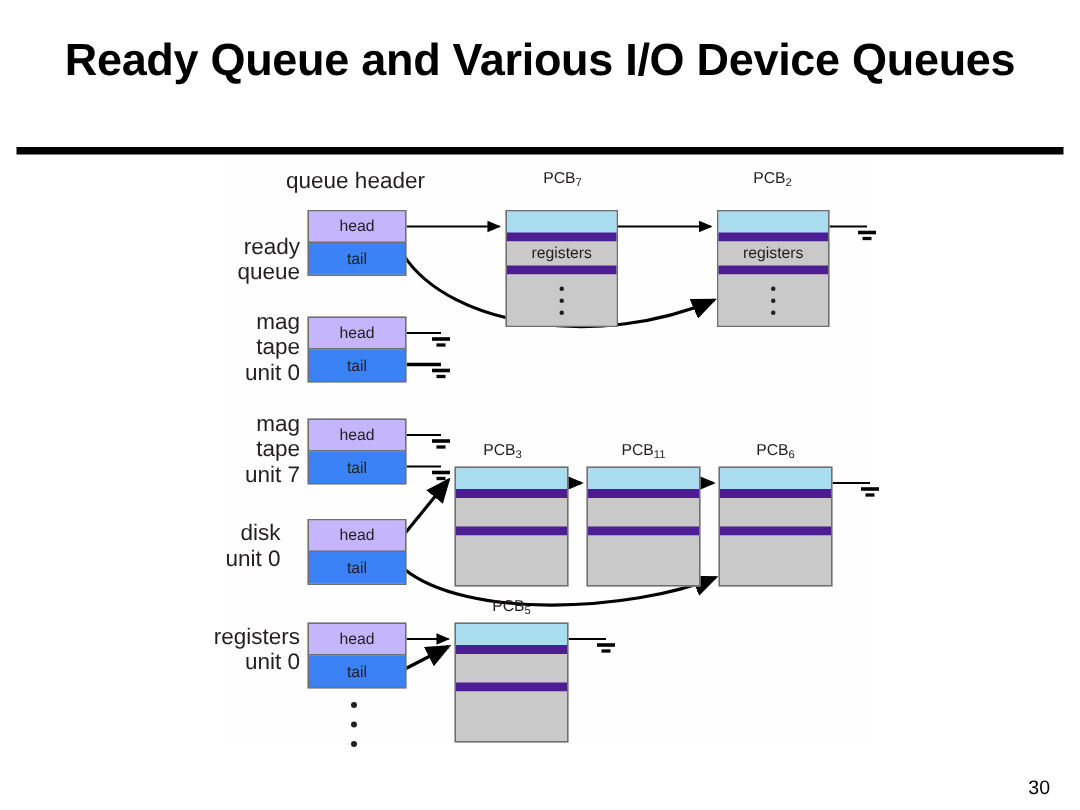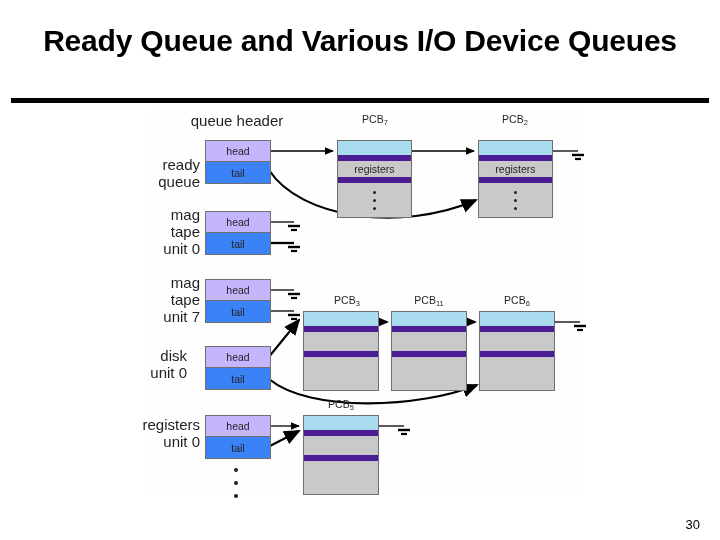--- a/index.html
+++ b/index.html
@@ -339,21 +339,21 @@
     <div class="seg" style="height:22px;">registers</div>
     <div class="seg last" style="height:34px;">
       <span class="vdots">
         <i></i>
         <i></i>
         <i></i>
       </span>
     </div>
   </div>
 
-  <div class="cap-pcb" style="left:309px; top:186px; width:76px;">
+  <div class="cap-pcb" style="left:297px; top:186px; width:76px;">
     <span>PCB</span><sub>3</sub>
   </div>
   <div class="cap-pcb" style="left:391px; top:186px; width:76px;">
     <span>PCB</span><sub>11</sub>
   </div>
   <div class="cap-pcb" style="left:479px; top:186px; width:76px;">
     <span>PCB</span><sub>6</sub>
   </div>
 
   <div class="pcb" style="left:303px; top:203px; width:76px; height:80px;">

